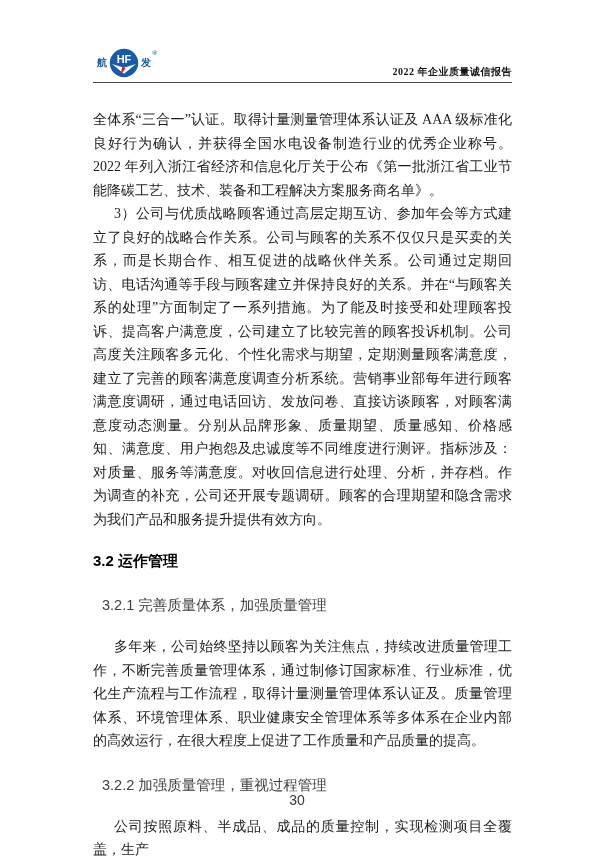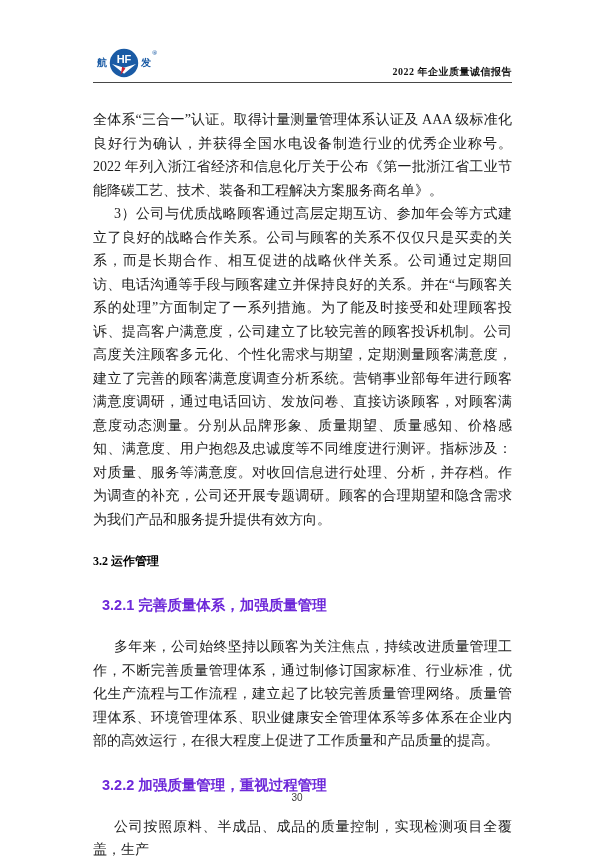--- a/index.html
+++ b/index.html
@@ -71,43 +71,43 @@
     font-size: 14px;
     line-height: 23.5px;
     text-align: justify;
     text-justify: inter-ideograph;
     color: #1d1d1d;
   }
   .para.indent { text-indent: 21px; }
   .para.spaced { margin-top: 18px; }
   .h2 {
     margin: 18px 0 0 0;
-    font-family: Liberation Serif, serif;
-    font-size: 12px;
+    font-family: Liberation Sans, sans-serif;
+    font-size: 15px;
     font-weight: bold;
     color: #000000;
     line-height: 24px;
   }
   .h3 {
     margin: 20px 0 0 9px;
     font-family: "Liberation Sans", sans-serif;
     font-size: 14.5px;
-    font-weight: bold;
-    color: #6d28d9;
+    font-weight: normal;
+    color: #404040;
     line-height: 24px;
   }
 
   
   .page-num {
     position: absolute;
     left: 0;
     right: 6px;
     top: 792px;
     text-align: center;
-    font-size: 10px;
+    font-size: 14px;
     color: #3a3a3a;
     font-family: "Liberation Sans", sans-serif;
   }
 </style>
 </head>
 <body>
 
 <div class="page">
 
   <header class="header">
@@ -123,20 +123,20 @@
       <span class="reg">®</span>
     </div>
     <div class="header-title">2022 年企业质量诚信报告</div>
   </header>
 
   <main class="content">
     <p class="para">全体系“三合一”认证。取得计量测量管理体系认证及 AAA 级标准化良好行为确认，并获得全国水电设备制造行业的优秀企业称号。2022 年列入浙江省经济和信息化厅关于公布《第一批浙江省工业节能降碳工艺、技术、装备和工程解决方案服务商名单》。</p>
     <p class="para indent">3）公司与优质战略顾客通过高层定期互访、参加年会等方式建立了良好的战略合作关系。公司与顾客的关系不仅仅只是买卖的关系，而是长期合作、相互促进的战略伙伴关系。公司通过定期回访、电话沟通等手段与顾客建立并保持良好的关系。并在“与顾客关系的处理”方面制定了一系列措施。为了能及时接受和处理顾客投诉、提高客户满意度，公司建立了比较完善的顾客投诉机制。公司高度关注顾客多元化、个性化需求与期望，定期测量顾客满意度，建立了完善的顾客满意度调查分析系统。营销事业部每年进行顾客满意度调研，通过电话回访、发放问卷、直接访谈顾客，对顾客满意度动态测量。分别从品牌形象、质量期望、质量感知、价格感知、满意度、用户抱怨及忠诚度等不同维度进行测评。指标涉及：对质量、服务等满意度。对收回信息进行处理、分析，并存档。作为调查的补充，公司还开展专题调研。顾客的合理期望和隐含需求为我们产品和服务提升提供有效方向。</p>
     <h2 class="h2">3.2 运作管理</h2>
     <h3 class="h3">3.2.1 完善质量体系，加强质量管理</h3>
-    <p class="para indent spaced">多年来，公司始终坚持以顾客为关注焦点，持续改进质量管理工作，不断完善质量管理体系，通过制修订国家标准、行业标准，优化生产流程与工作流程，建立起了比较完善质量管理网络。质量管理体系、环境管理体系、职业健康安全管理体系等多体系在企业内部的高效运行，在很大程度上促进了工作质量和产品质量的提高。</p>
+    <p class="para indent spaced">多年来，公司始终坚持以顾客为关注焦点，持续改进质量管理工作，不断完善质量管理体系，通过制修订国家标准、行业标准，优化生产流程与工作流程，取得计量测量管理体系认证及。质量管理体系、环境管理体系、职业健康安全管理体系等多体系在企业内部的高效运行，在很大程度上促进了工作质量和产品质量的提高。</p>
     <h3 class="h3">3.2.2 加强质量管理，重视过程管理</h3>
     <p class="para indent spaced">公司按照原料、半成品、成品的质量控制，实现检测项目全覆盖，生产</p>
   </main>
 
   <div class="page-num">30</div>
 
 </div>
 
 </body></html>

